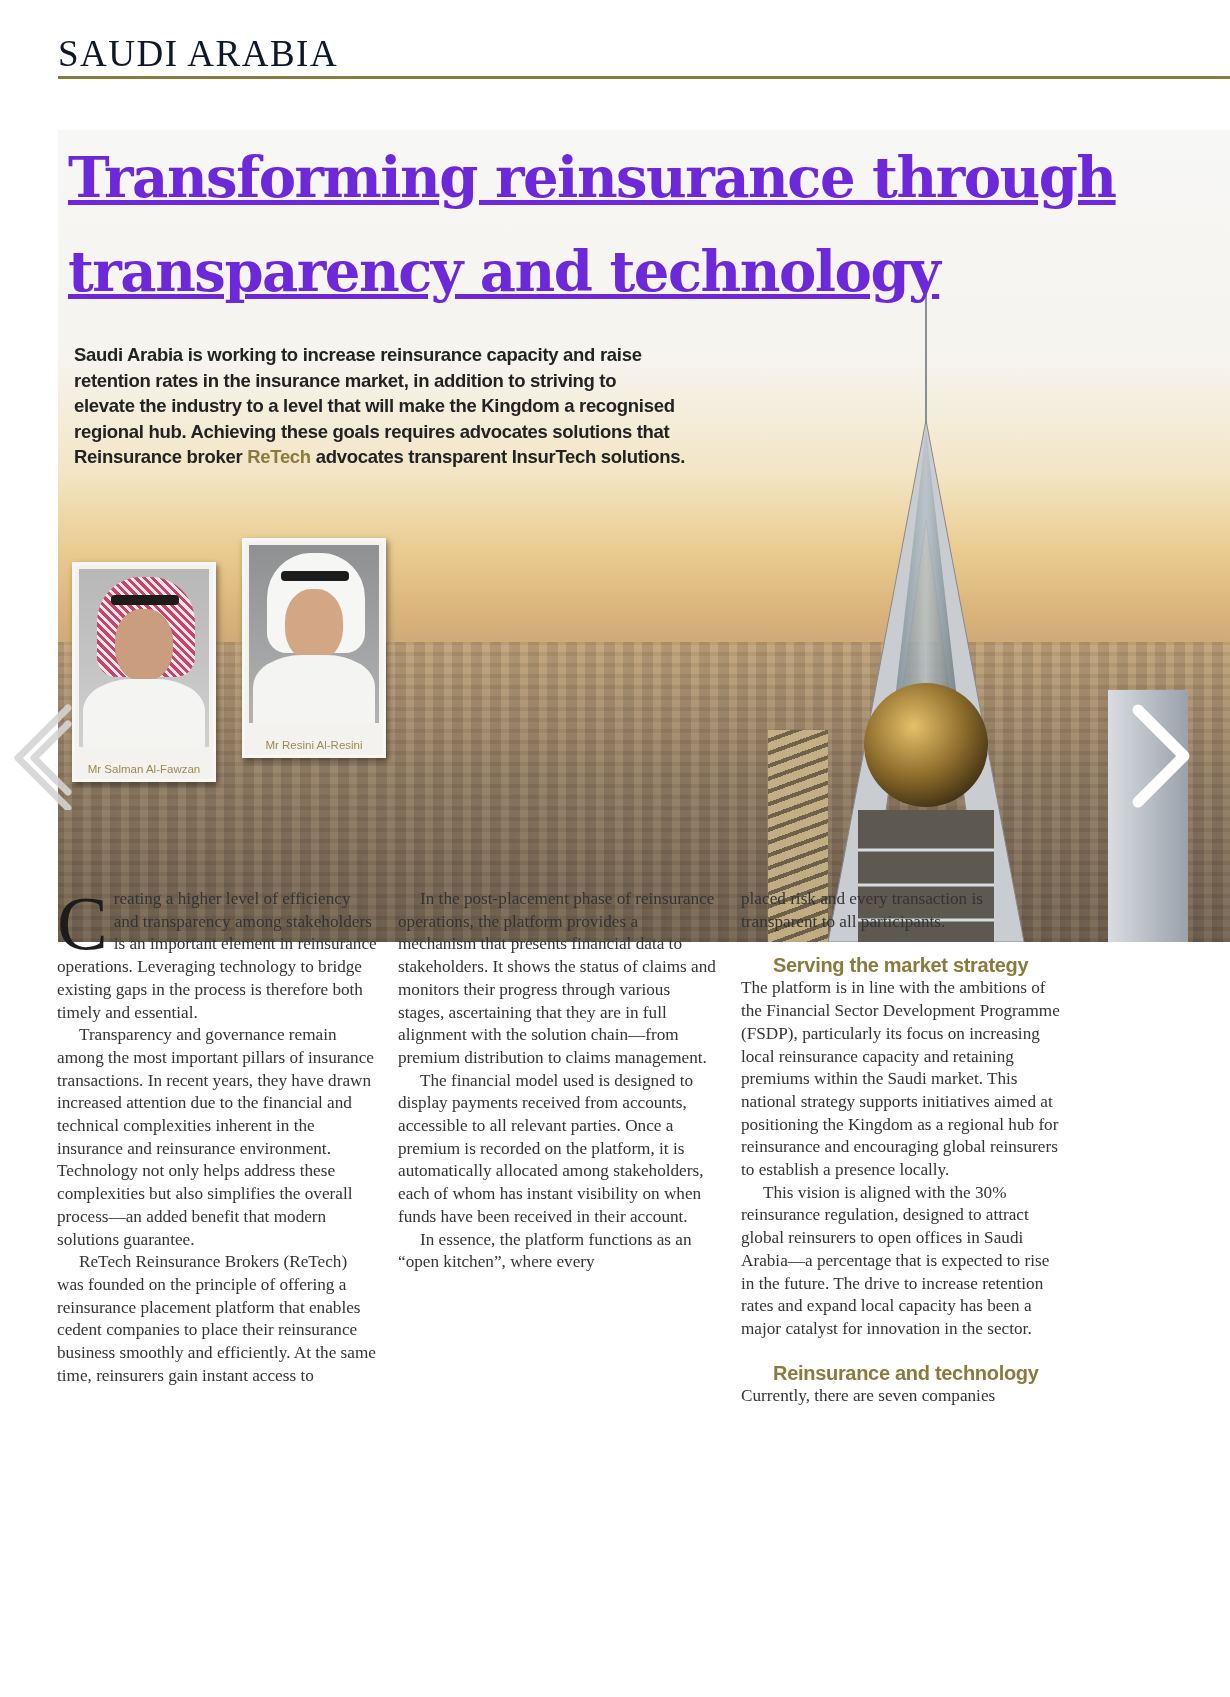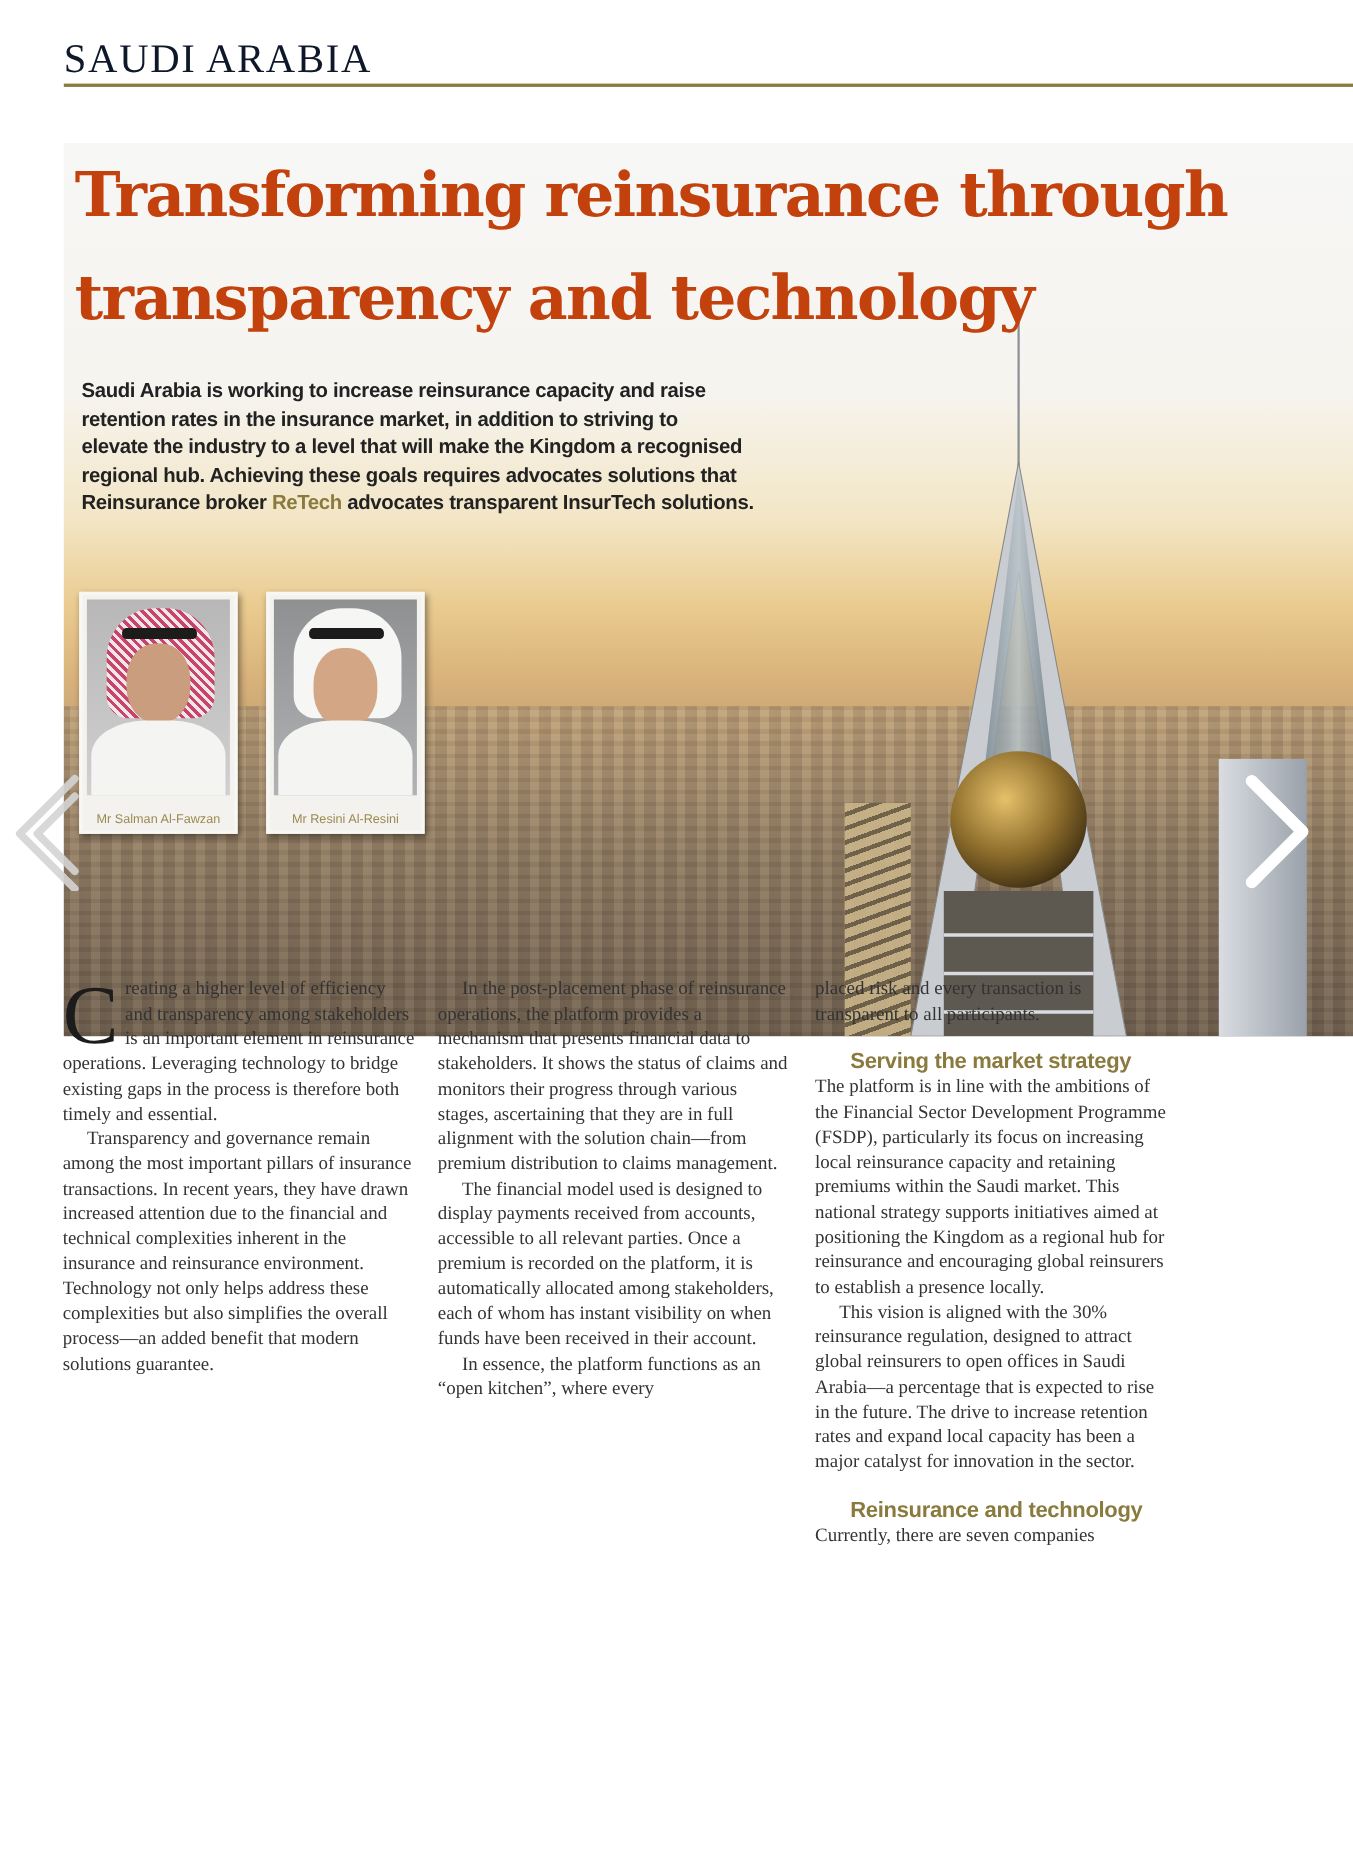--- a/index.html
+++ b/index.html
@@ -30,21 +30,21 @@
       linear-gradient(180deg, rgba(180,155,120,0.4), rgba(95,82,68,0.85));
   }
   .tower { position: absolute; left: 770px; top: 160px; width: 240px; height: 652px; }
   .tower-bldg2 { position: absolute; left: 1050px; top: 560px; width: 80px; height: 252px;
     background: linear-gradient(90deg,#d9dde2,#9aa1aa); }
   .tower-bldg3 { position: absolute; left: 710px; top: 600px; width: 60px; height: 212px;
     background: repeating-linear-gradient(160deg,#c9b489 0 8px,#6d5f47 8px 12px); opacity: 0.9; }
   .title {
     position: absolute; left: 68px; top: 130px; width: 1100px;
     font-family: "DejaVu Serif", serif; font-weight: bold; font-size: 56px; line-height: 94px;
-    color: #c2410c; letter-spacing: -1.5px;
+    color: #6d28d9; letter-spacing: -1.5px; text-decoration: underline;
   }
   .standfirst {
     position: absolute; left: 74px; top: 342px; width: 640px;
     font-family: "Liberation Sans", sans-serif; font-weight: bold; font-size: 18.5px; line-height: 25.6px;
     color: #222; letter-spacing: -0.3px;
   }
   .standfirst .accent { color: #8a7a3e; }
   .portrait {
     position: absolute; top: 538px; width: 138px; height: 214px;
     background: #f3f2ee; border: 3px solid #f8f7f3; box-shadow: 2px 3px 6px rgba(0,0,0,0.45);
@@ -124,21 +124,21 @@
 </div>
 
 <div class="standfirst">
   <div>Saudi Arabia is working to increase reinsurance capacity and raise</div>
   <div>retention rates in the insurance market, in addition to striving to</div>
   <div>elevate the industry to a level that will make the Kingdom a recognised</div>
   <div>regional hub. Achieving these goals requires advocates solutions that</div>
   <div><span>Reinsurance broker </span><span class="accent">ReTech</span><span> advocates transparent InsurTech solutions.</span></div>
 </div>
 
-<div class="portrait" style="left:72px;">
+<div class="portrait" style="left:72px;margin-top:24px;">
   <div class="photo">
     <div class="ghutra" style="background: repeating-linear-gradient(45deg,#c8446b 0 3px,#f1e6ea 3px 6px);"></div>
     <div class="head" style="top:40px;"></div>
     <div class="agal"></div>
     <div class="thobe"></div>
   </div>
   <div class="caption">Mr Salman Al-Fawzan</div>
 </div>
 
 <div class="portrait" style="left:242px;">
@@ -156,20 +156,21 @@
   <polyline points="64,24 30,58 64,92" fill="none" stroke="#d4d4d4" stroke-width="7" stroke-linecap="round" stroke-linejoin="round" opacity="0.9"></polyline>
 </svg>
 <svg class="chev" style="left:1128px; top:700px;" width="70" height="110" viewBox="0 0 70 110">
   <polyline points="10,10 56,56 10,102" fill="none" stroke="#ffffff" stroke-width="11" stroke-linecap="round" stroke-linejoin="round"></polyline>
 </svg>
 
 <div class="columns">
   <div class="col" style="left:57px;">
     <p><span class="dropcap">C</span><span>reating a higher level of efficiency and transparency among stakeholders is an important element in reinsurance operations. Leveraging technology to bridge existing gaps in the process is therefore both timely and essential.</span></p>
     <p class="indent">Transparency and governance remain among the most important pillars of insurance transactions. In recent years, they have drawn increased attention due to the financial and technical complexities inherent in the insurance and reinsurance environment. Technology not only helps address these complexities but also simplifies the overall process—an added benefit that modern solutions guarantee.</p>
+    <p class="indent">ReTech Reinsurance Brokers (ReTech) was founded on the principle of offering a reinsurance placement platform that enables cedent companies to place their reinsurance business smoothly and efficiently. At the same time, reinsurers gain instant access to</p>
   </div>
   <div class="col" style="left:398px;">
     <p class="indent">In the post-placement phase of reinsurance operations, the platform provides a mechanism that presents financial data to stakeholders. It shows the status of claims and monitors their progress through various stages, ascertaining that they are in full alignment with the solution chain—from premium distribution to claims management.</p>
     <p class="indent">The financial model used is designed to display payments received from accounts, accessible to all relevant parties. Once a premium is recorded on the platform, it is automatically allocated among stakeholders, each of whom has instant visibility on when funds have been received in their account.</p>
     <p class="indent">In essence, the platform functions as an “open kitchen”, where every</p>
   </div>
   <div class="col" style="left:741px;">
     <p>placed risk and every transaction is transparent to all participants.</p>
     <div class="subhead">Serving the market strategy</div>
     <p>The platform is in line with the ambitions of the Financial Sector Development Programme (FSDP), particularly its focus on increasing local reinsurance capacity and retaining premiums within the Saudi market. This national strategy supports initiatives aimed at positioning the Kingdom as a regional hub for reinsurance and encouraging global reinsurers to establish a presence locally.</p>

